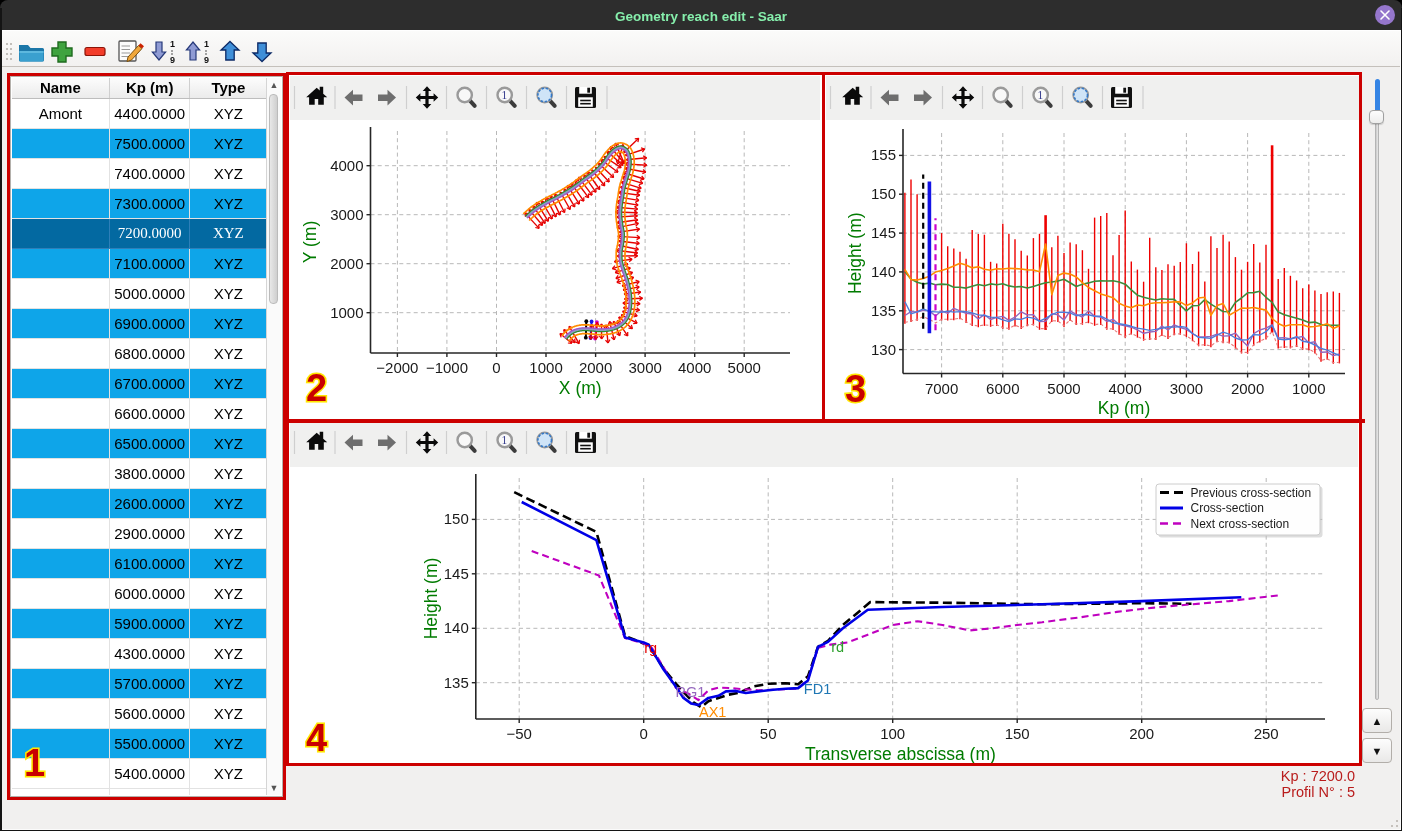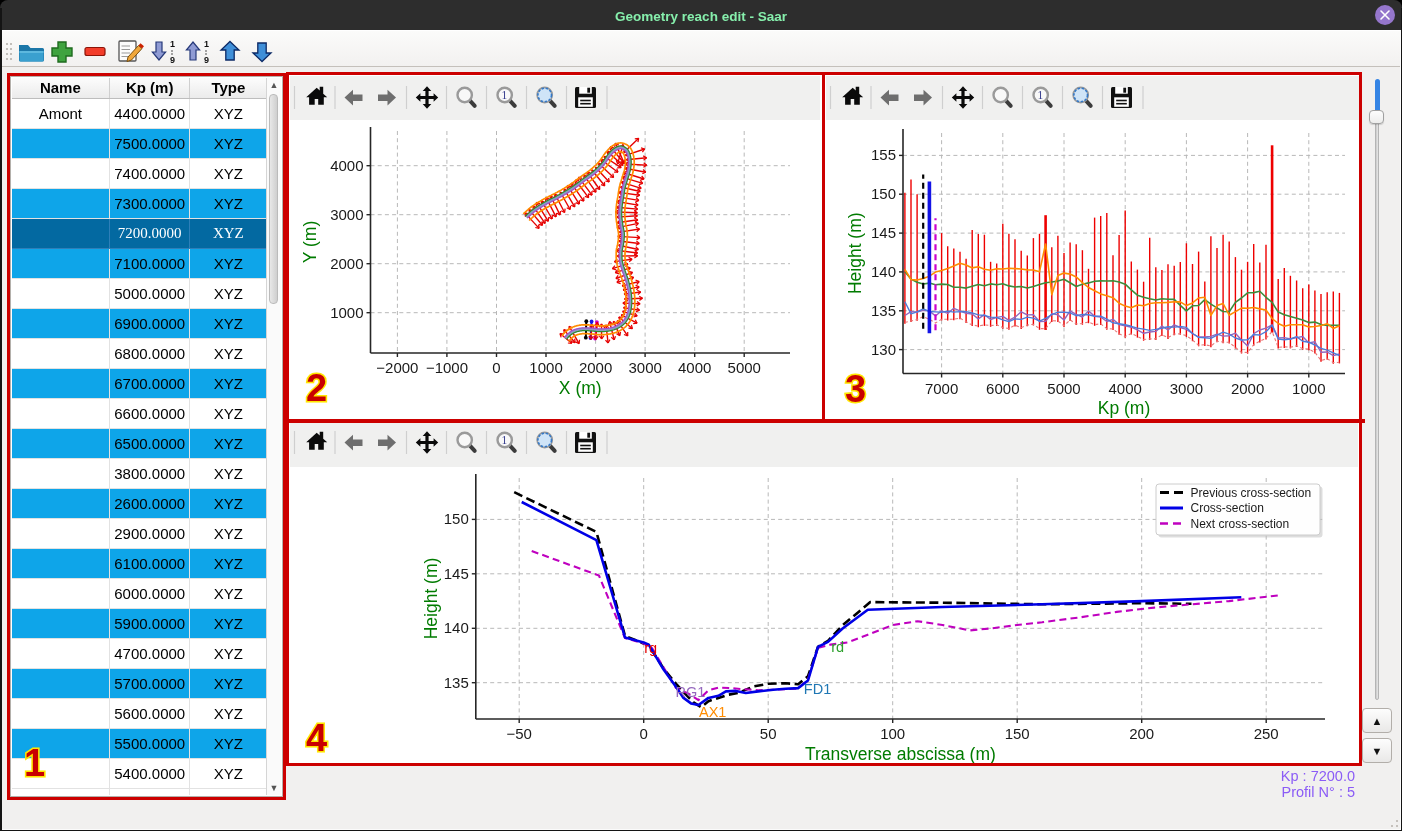--- a/index.html
+++ b/index.html
@@ -44,21 +44,21 @@
 .divh { position:absolute; left:0; top:344px; width:1076px; height:3.6px; background:#cc0000; }
 .sl-groove { position:absolute; left:1375px; top:80px; width:4px; height:620px;
   background:linear-gradient(90deg,#c9c9c9,#e8e8e8); border:1px solid #b4b4b4; border-radius:2px; }
 .sl-fill { position:absolute; left:1374.5px; top:79px; width:5px; height:34px; background:#3584e4; border-radius:3px; }
 .sl-handle { position:absolute; left:1369px; top:110px; width:15px; height:14px;
   background:linear-gradient(#fdfdfd,#ededec); border:1px solid #a0a0a0; border-radius:4px;
   box-shadow:0 1px 1px rgba(0,0,0,.15); }
 .navbtn { position:absolute; left:1362px; width:30px; height:25px;
   background:linear-gradient(#fdfdfd,#e9e8e7); border:1px solid #b2aea9; border-radius:4px;
   display:flex; align-items:center; justify-content:center; font-size:11px; color:#111; }
-.status { position:absolute; right:47px; text-align:right; font-size:14.5px; color:#8b5cf6; }
+.status { position:absolute; right:47px; text-align:right; font-size:14.5px; color:#b91c1c; }
 .grip { position:absolute; right:3px; bottom:3px; width:14px; height:14px;
   background:
    radial-gradient(circle at 12px 12px, #c5c1bc 1.2px, transparent 1.4px),
    radial-gradient(circle at 7px 12px, #c5c1bc 1.2px, transparent 1.4px),
    radial-gradient(circle at 12px 7px, #c5c1bc 1.2px, transparent 1.4px); }
 </style></head><body>
 <div class="tbback"></div>
 <div class="titlebar">
     <div class="title">Geometry reach edit - Saar</div>
     <div class="closebtn">
@@ -201,21 +201,21 @@
           <div class="c2">6000.0000</div>
           <div class="c3">XYZ</div>
         </div>
         <div class="trow alt">
           <div class="c1"></div>
           <div class="c2">5900.0000</div>
           <div class="c3">XYZ</div>
         </div>
         <div class="trow">
           <div class="c1"></div>
-          <div class="c2">4700.0000</div>
+          <div class="c2">4300.0000</div>
           <div class="c3">XYZ</div>
         </div>
         <div class="trow alt">
           <div class="c1"></div>
           <div class="c2">5700.0000</div>
           <div class="c3">XYZ</div>
         </div>
         <div class="trow">
           <div class="c1"></div>
           <div class="c2">5600.0000</div>

